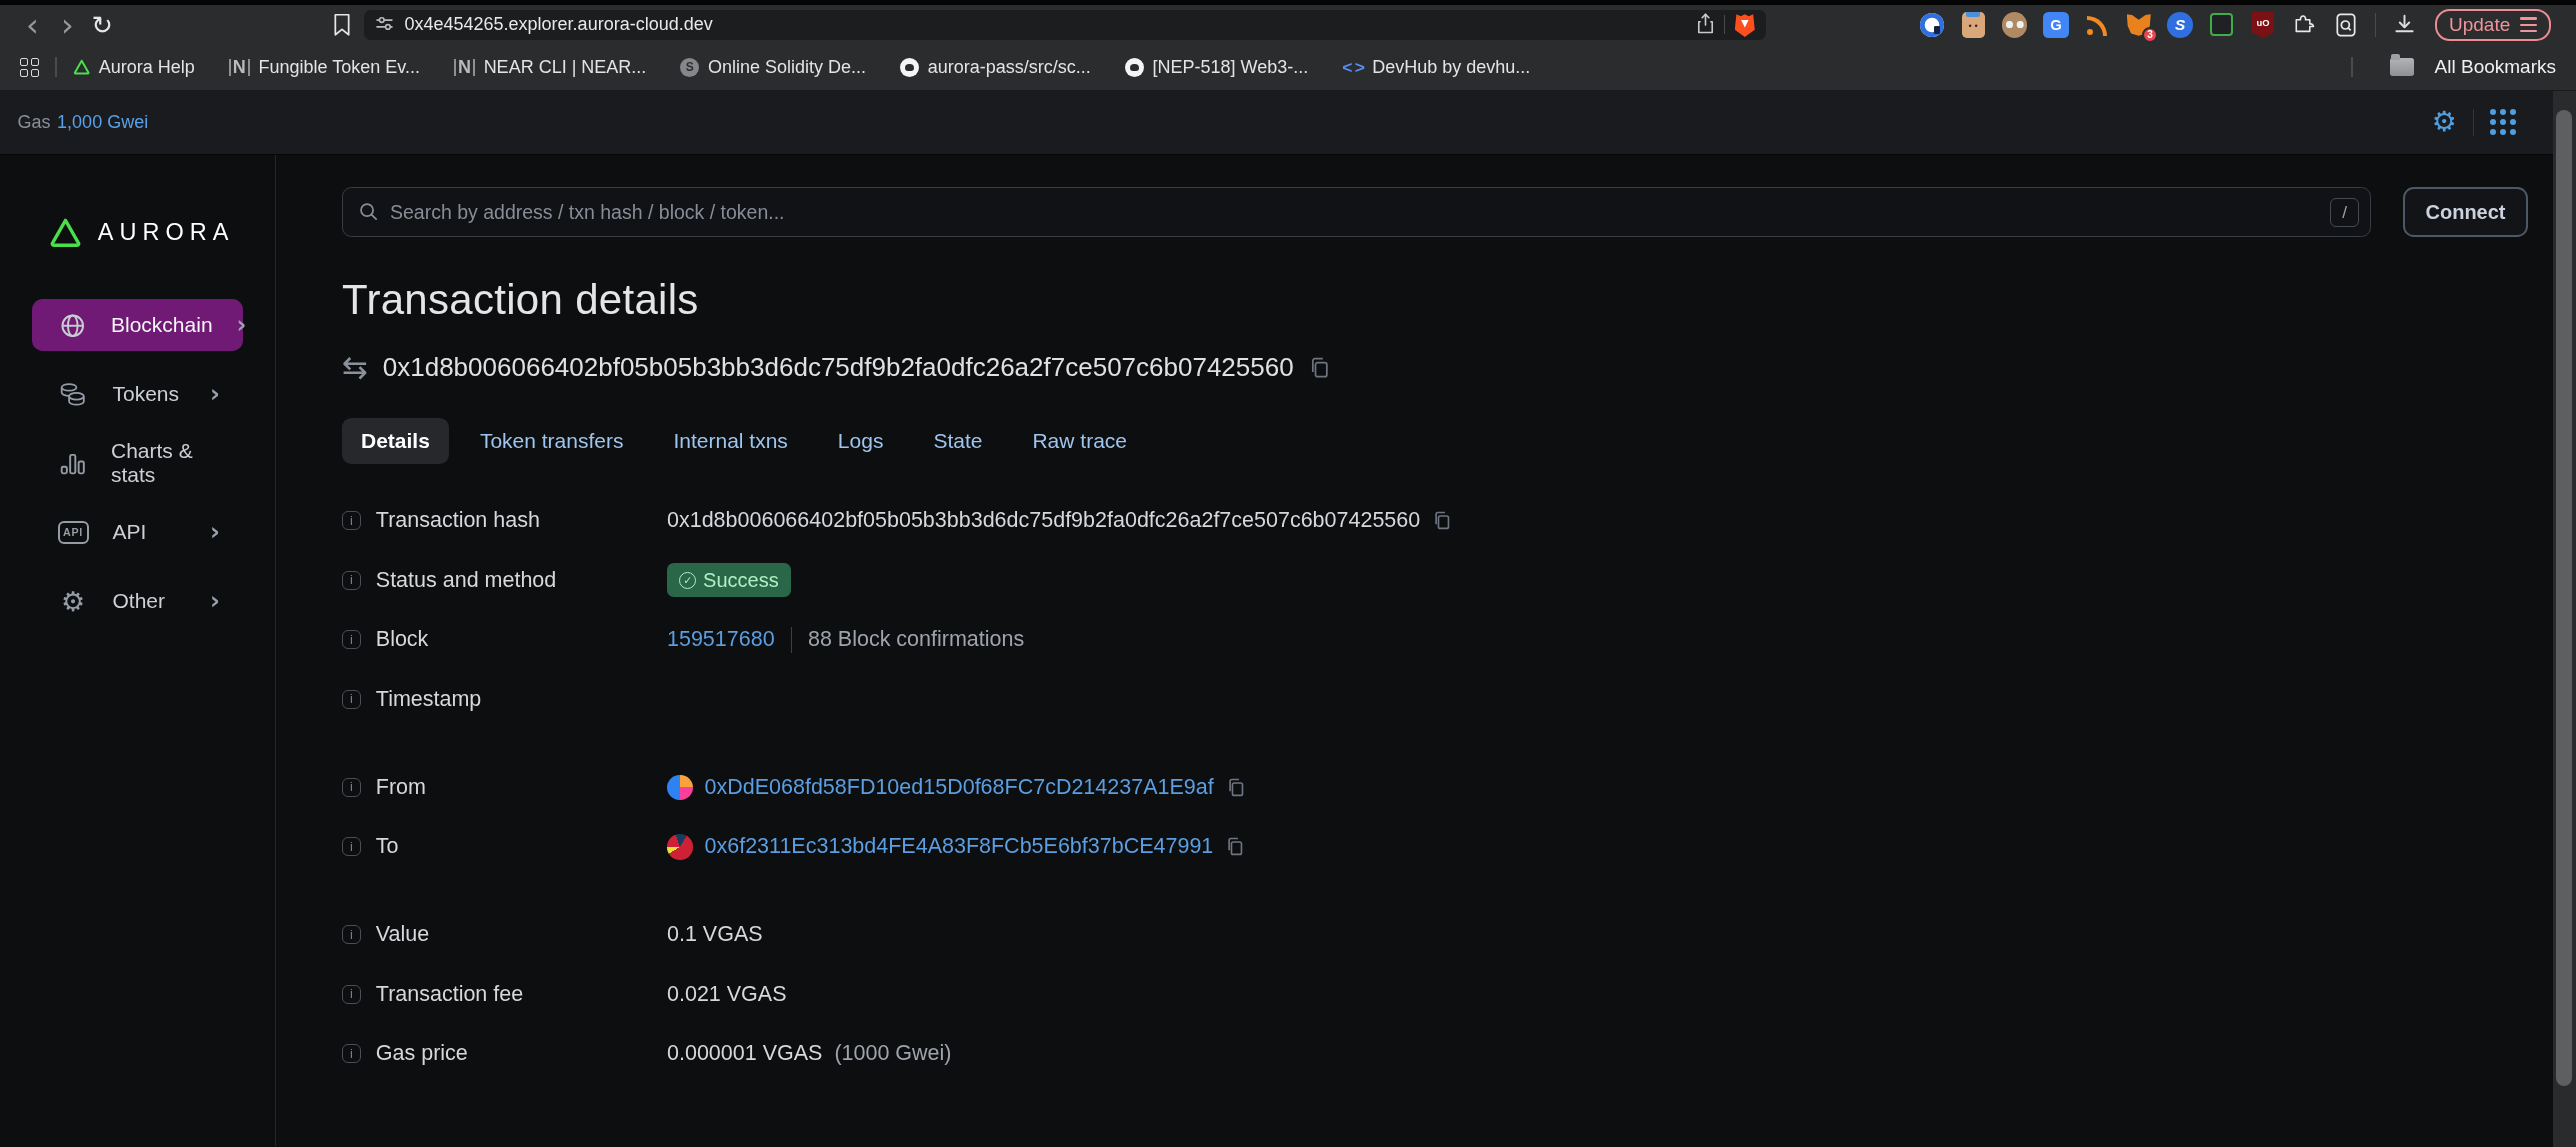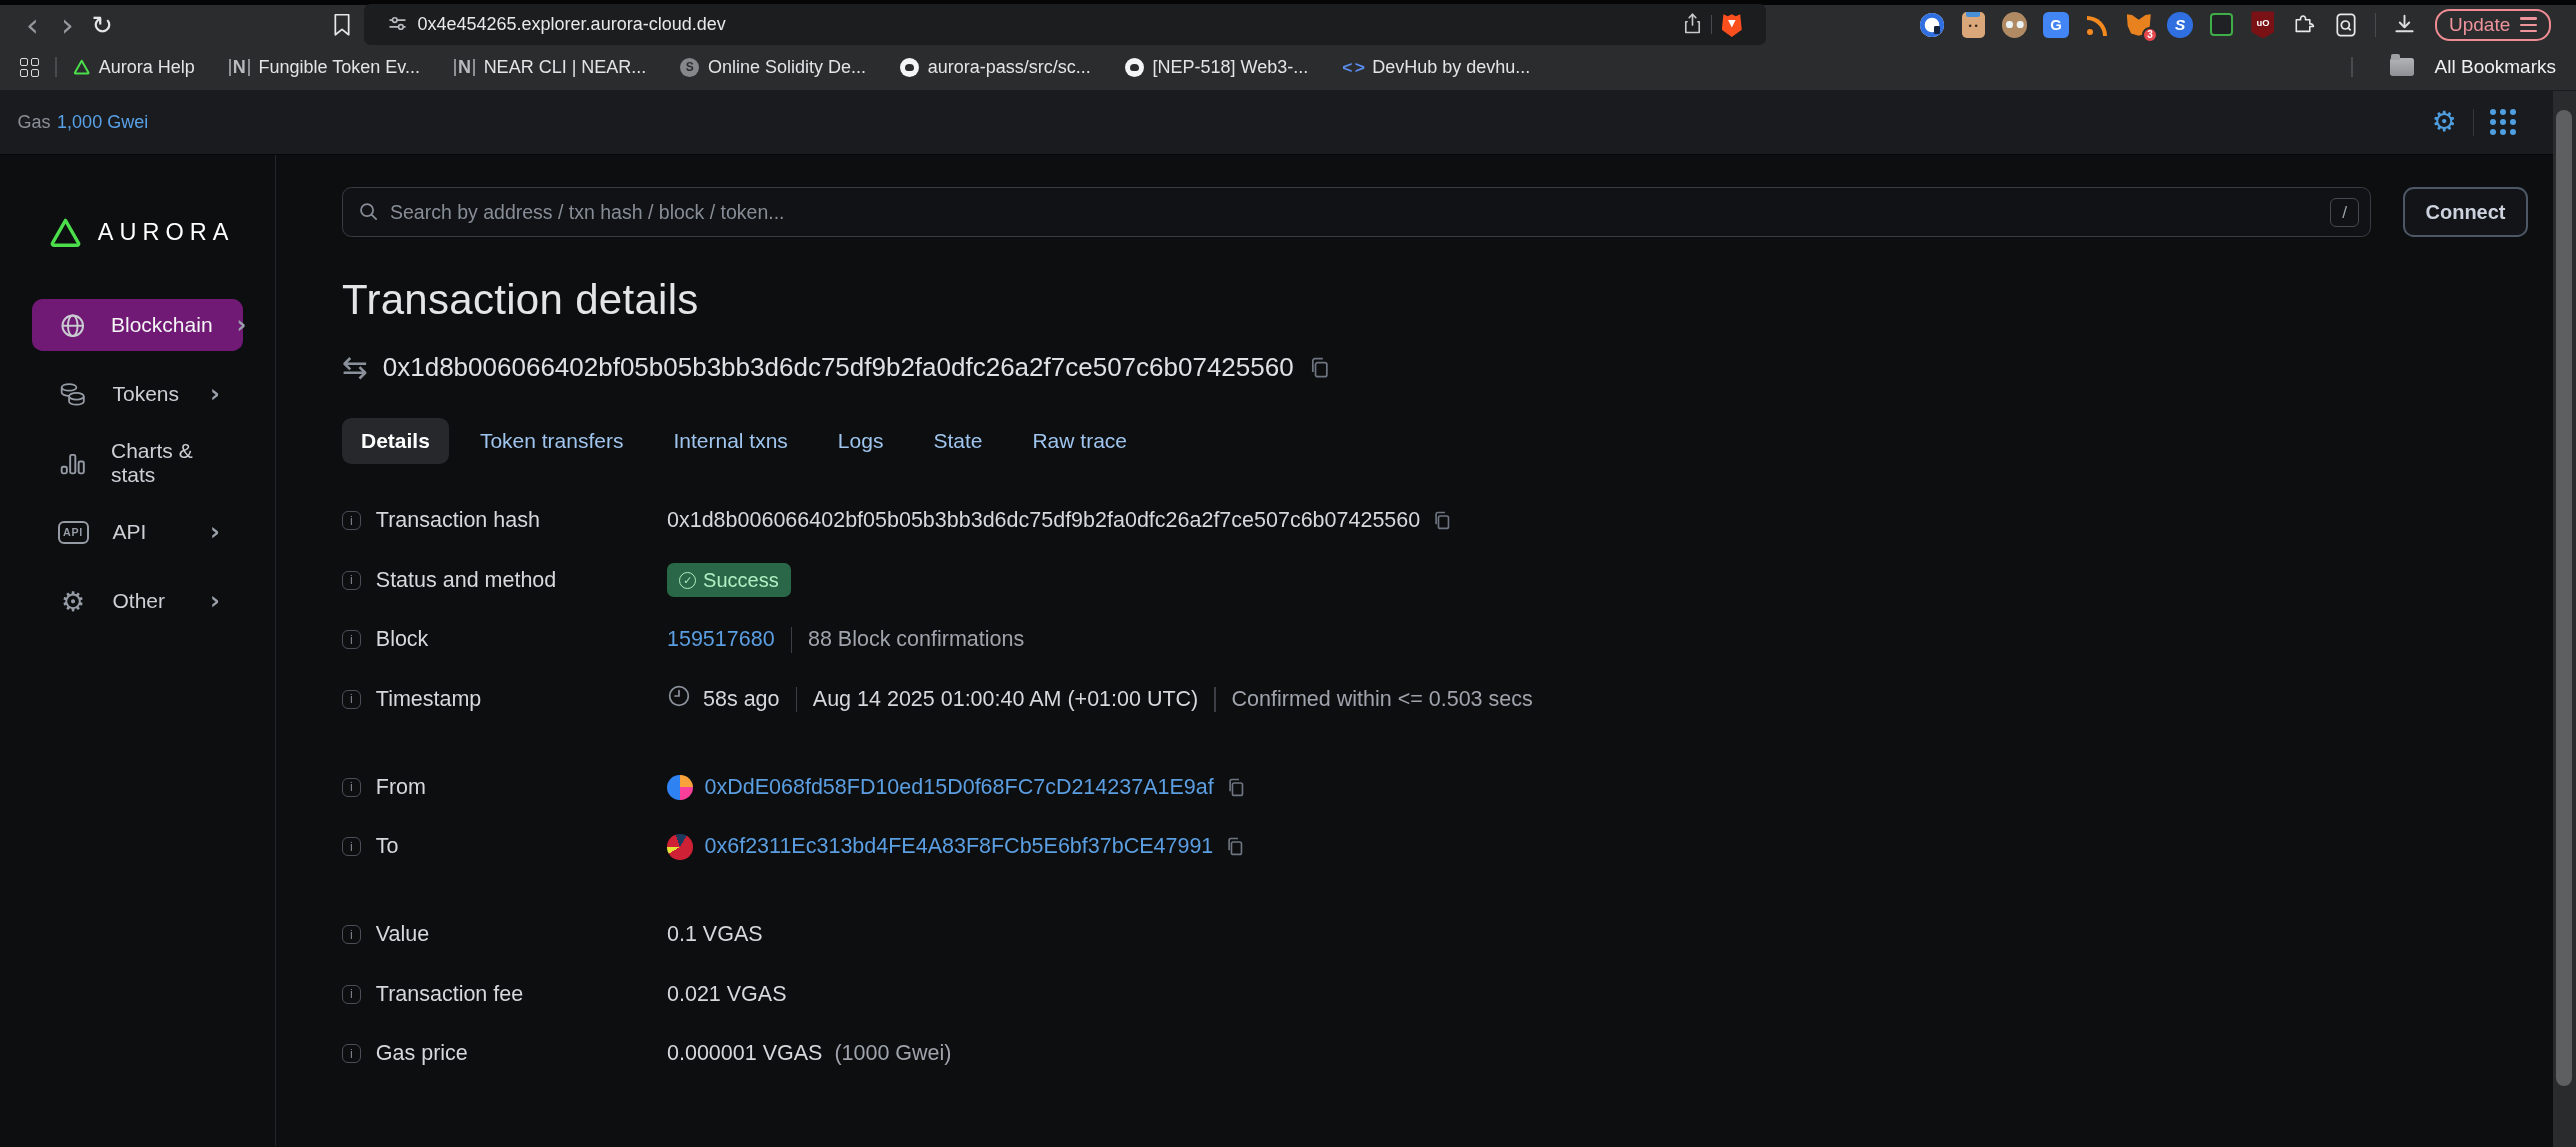--- a/index.html
+++ b/index.html
@@ -8,21 +8,21 @@
   #screen { position:relative; width:2576px; height:1147px; background:#0d0e10; overflow:hidden; }
 
   .glyph { font-family:"DejaVu Sans", sans-serif; }
 
   
   .top-strip { height:5.4px; background:#050505; }
   .toolbar { height:39px; background:#2b2c2e; display:flex; align-items:center; padding:0 14.8px; }
   .nav-btn { font-size:32px; line-height:32px; color:#98999c; width:35px; text-align:center; cursor:default; }
   .nav-btn.reload { color:#e6e7e8; font-size:25.5px; }
   .flag-btn { margin-left:212px; display:flex; }
-  .url-bar { margin-left:12px; width:1402px; height:41px; background:#1c1d1f; border-radius:6.7px; display:flex; align-items:center; padding:0 24px; }
+  .url-bar { margin-left:12px; width:1402px; height:30px; background:#1c1d1f; border-radius:6.7px; display:flex; align-items:center; padding:0 11px; }
   .url-host { color:#e7e8e9; font-size:18px; white-space:nowrap; }
   .url-path { color:#97989b; font-size:18px; white-space:nowrap; }
   .url-spacer { flex:1; }
   .vsep { width:1.3px; height:19px; background:#4a4b4e; margin:0 9.4px; }
   .vsep.tall { height:24px; margin:0 14.8px; }
   .brave-shield { width:20px; height:24px; background:#fb4f1d; clip-path:polygon(8% 6%,30% 14%,50% 6%,70% 14%,92% 6%,100% 70%,50% 100%,0 70%); position:relative; }
   .brave-shield::after { content:""; position:absolute; left:6px; top:6.7px; width:8px; height:8px; background:#fff; clip-path:polygon(0 0,100% 0,50% 100%); }
 
   .ext-group { display:flex; align-items:center; gap:13.4px; margin-left:152px; }
   .ext { width:28px; height:28px; display:flex; align-items:center; justify-content:center; position:relative; }
@@ -436,33 +436,20 @@
             <span class="vbar"></span>
             <span class="muted">88 Block confirmations</span>
           </div>
         </div>
 
         <div class="drow">
           <div class="dlabel">
               <span class="info-ic">i</span>
               <span>Timestamp</span>
             </div>
-          <div class="dval">
-            <span>
-              <svg width="24" height="24" viewBox="0 0 36 36" fill="none" stroke="#8b919b" stroke-width="2.6" stroke-linecap="round">
-                  <circle cx="18" cy="18" r="14"></circle>
-                  <path d="M18 10v8h-6"></path>
-                </svg>
-            </span>
-            <span>58s ago</span>
-            <span class="vbar"></span>
-            <span>Aug 14 2025 01:00:40 AM (+01:00 UTC)</span>
-            <span class="vbar"></span>
-            <span class="muted">Confirmed within &lt;= 0.503 secs</span>
-          </div>
         </div>
 
         <div class="drow gap-top">
           <div class="dlabel">
               <span class="info-ic">i</span>
               <span>From</span>
             </div>
           <div class="dval">
             <span class="avatar from"></span>
             <span class="link">0xDdE068fd58FD10ed15D0f68FC7cD214237A1E9af</span>

